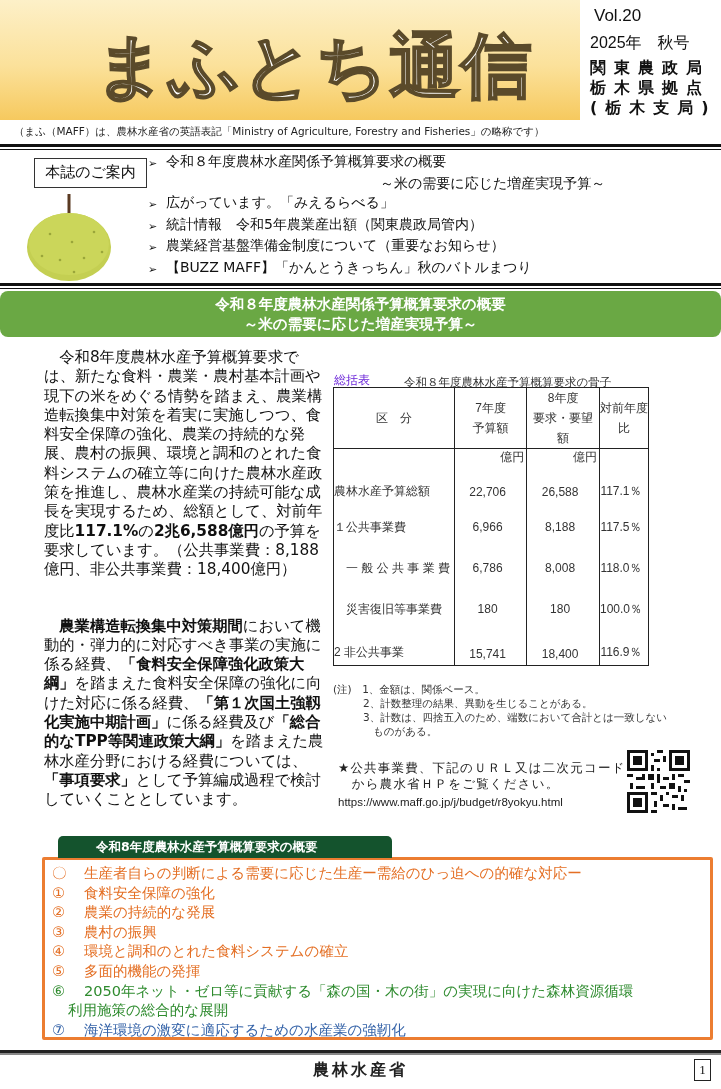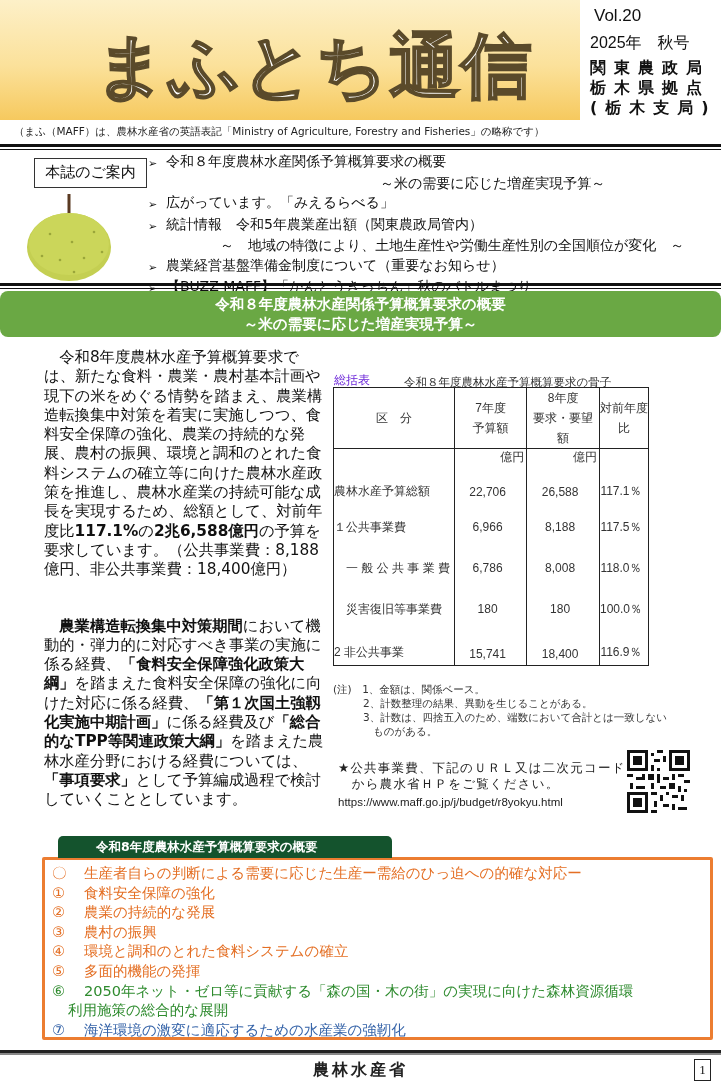--- a/index.html
+++ b/index.html
@@ -136,23 +136,20 @@
   <div class="row" style="padding-left:232px;">
       <span>～米の需要に応じた増産実現予算～</span>
     </div>
   <div class="row">
       <span class="arrow">➢</span>
       <span>広がっています。「みえるらべる」</span>
     </div>
   <div class="row">
       <span class="arrow">➢</span>
       <span>統計情報　令和5年農業産出額（関東農政局管内）</span>
-    </div>
-  <div class="row" style="padding-left:72px;">
-      <span>～　地域の特徴により、土地生産性や労働生産性別の全国順位が変化　～</span>
     </div>
   <div class="row">
       <span class="arrow">➢</span>
       <span>農業経営基盤準備金制度について（重要なお知らせ）</span>
     </div>
   <div class="row">
       <span class="arrow">➢</span>
       <span>【BUZZ MAFF】「かんとうきっちん」秋のバトルまつり</span>
     </div>
 </div>

